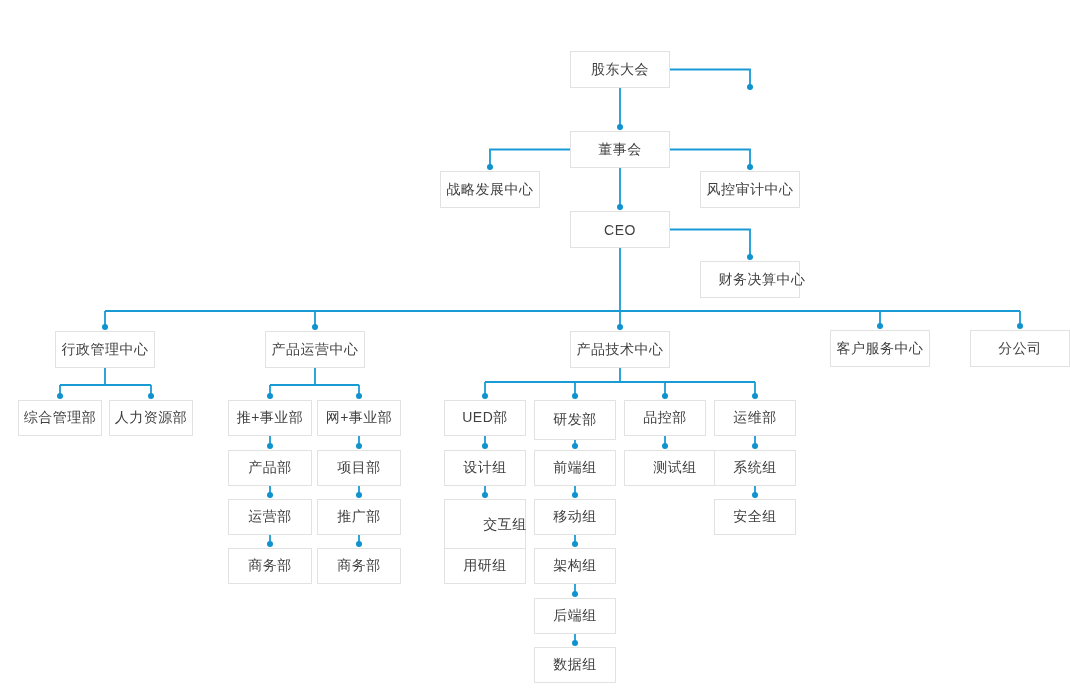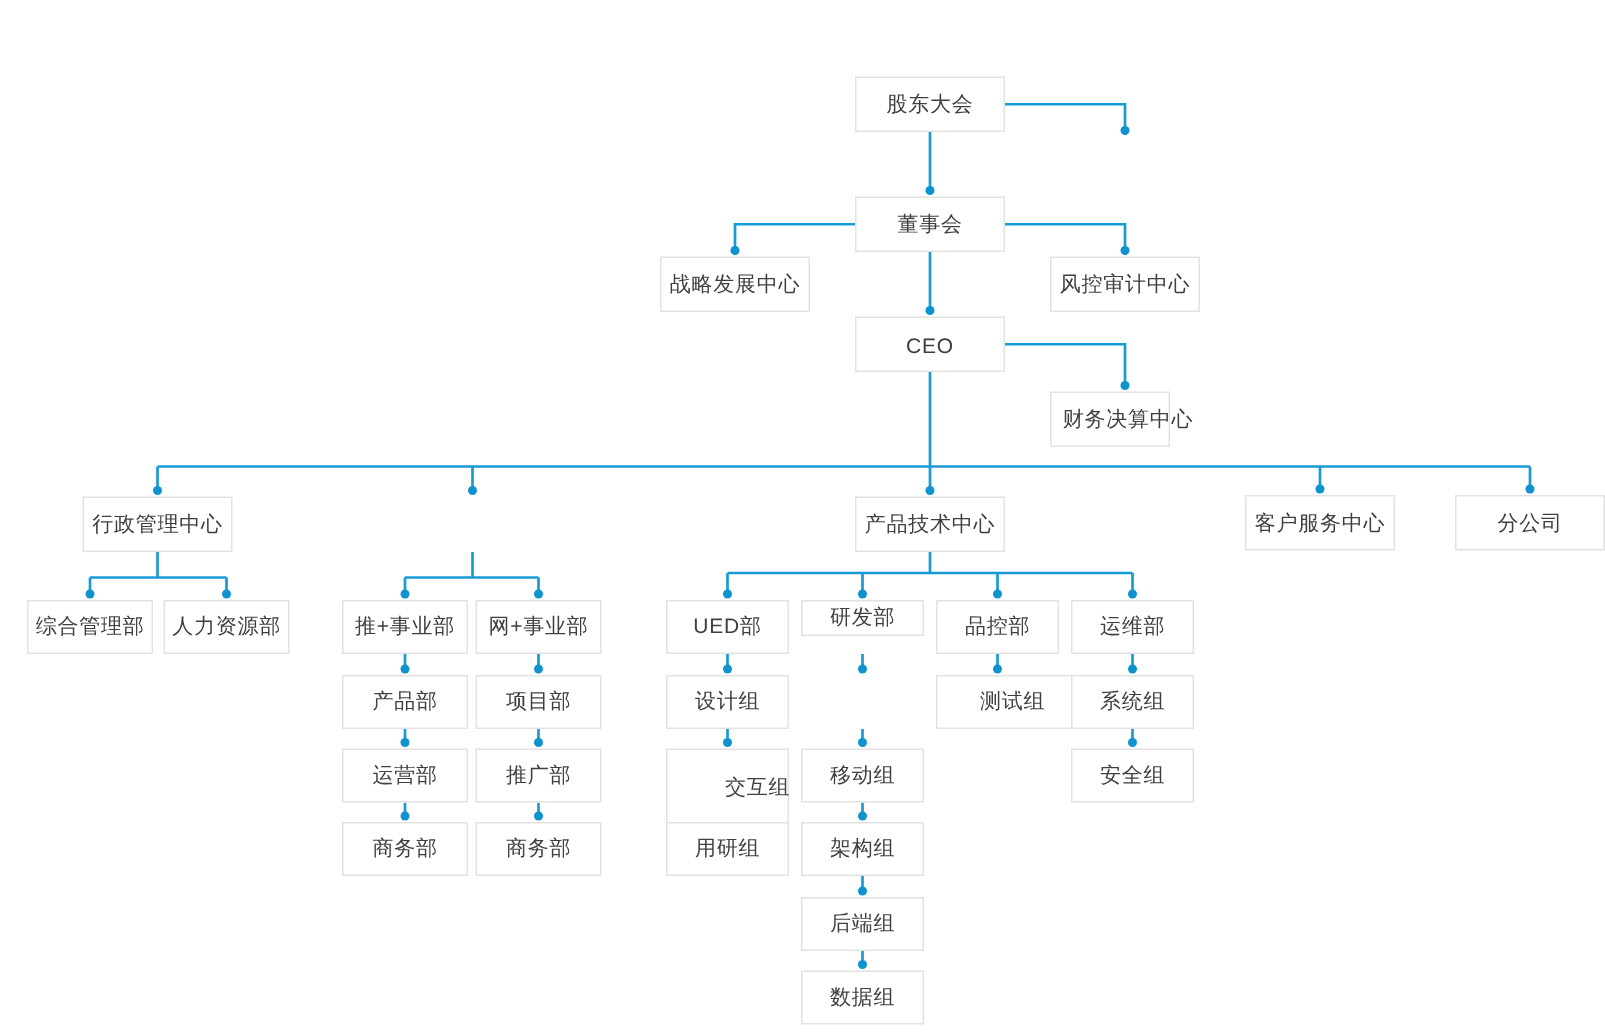--- a/index.html
+++ b/index.html
@@ -129,40 +129,42 @@
       <circle cx="575" cy="544" r="3" fill="#0f93ce"></circle>
       <circle cx="575" cy="594" r="3" fill="#0f93ce"></circle>
       <circle cx="575" cy="643" r="3" fill="#0f93ce"></circle>
     </svg>
   <div id="node-layer">
       <div class="node" style="left: 570px; top: 51px; width: 100px; height: 37px;">股东大会</div>
       <div class="node" style="left: 570px; top: 131px; width: 100px; height: 37px;">董事会</div>
       <div class="node" style="left: 440px; top: 171px; width: 100px; height: 37px;">战略发展中心</div>
       <div class="node" style="left: 700px; top: 171px; width: 100px; height: 37px;">风控审计中心</div>
       <div class="node" style="left: 570px; top: 211px; width: 100px; height: 37px;">CEO</div>
-      <div class="node" style="left: 700px; top: 261px; width: 80px; height: 37px; padding-left: 24px;">财务决算中心</div>
+      <div class="node" style="left: 700px; top: 261px; width: 100px; height: 37px; padding-left: 24px;">财务决算中心</div>
       <div class="node" style="left: 55px; top: 331px; width: 100px; height: 37px;">行政管理中心</div>
+      <div class="node" style="left: 265px; top: 331px; width: 100px; height: 37px;">产品运营中心</div>
       <div class="node" style="left: 570px; top: 331px; width: 100px; height: 37px;">产品技术中心</div>
       <div class="node" style="left: 830px; top: 330px; width: 100px; height: 37px;">客户服务中心</div>
       <div class="node" style="left: 970px; top: 330px; width: 100px; height: 37px; text-align: right;">分公司</div>
       <div class="node" style="left: 18px; top: 400px; width: 84px; height: 36px;">综合管理部</div>
       <div class="node" style="left: 109px; top: 400px; width: 84px; height: 36px;">人力资源部</div>
       <div class="node" style="left: 228px; top: 400px; width: 84px; height: 36px;">推+事业部</div>
       <div class="node" style="left: 317px; top: 400px; width: 84px; height: 36px;">网+事业部</div>
       <div class="node" style="left: 228px; top: 450px; width: 84px; height: 36px;">产品部</div>
       <div class="node" style="left: 317px; top: 450px; width: 84px; height: 36px;">项目部</div>
       <div class="node" style="left: 228px; top: 499px; width: 84px; height: 36px;">运营部</div>
       <div class="node" style="left: 317px; top: 499px; width: 84px; height: 36px;">推广部</div>
       <div class="node" style="left: 228px; top: 548px; width: 84px; height: 36px;">商务部</div>
       <div class="node" style="left: 317px; top: 548px; width: 84px; height: 36px;">商务部</div>
       <div class="node" style="left: 444px; top: 400px; width: 82px; height: 36px;">UED部</div>
-      <div class="node" style="left: 534px; top: 400px; width: 82px; height: 24px;">研发部</div>
+      <div class="node" style="left: 534px; top: 400px; width: 82px; height: 40px;">研发部</div>
       <div class="node" style="left: 624px; top: 400px; width: 82px; height: 36px;">品控部</div>
       <div class="node" style="left: 714px; top: 400px; width: 82px; height: 36px;">运维部</div>
       <div class="node" style="left: 444px; top: 450px; width: 82px; height: 36px;">设计组</div>
+      <div class="node" style="left: 534px; top: 450px; width: 82px; height: 36px;">前端组</div>
       <div class="node" style="left: 624px; top: 450px; width: 102px; height: 36px;">测试组</div>
       <div class="node" style="left: 714px; top: 450px; width: 82px; height: 36px;">系统组</div>
       <div class="node" style="left: 444px; top: 499px; width: 82px; height: 52px; padding-left: 40px;">交互组</div>
       <div class="node" style="left: 534px; top: 499px; width: 82px; height: 36px;">移动组</div>
       <div class="node" style="left: 714px; top: 499px; width: 82px; height: 36px;">安全组</div>
       <div class="node" style="left: 444px; top: 548px; width: 82px; height: 36px;">用研组</div>
       <div class="node" style="left: 534px; top: 548px; width: 82px; height: 36px; font-family: Liberation Mono, monospace;">架构组</div>
       <div class="node" style="left: 534px; top: 598px; width: 82px; height: 36px;">后端组</div>
       <div class="node" style="left: 534px; top: 647px; width: 82px; height: 36px;">数据组</div>
     </div>

